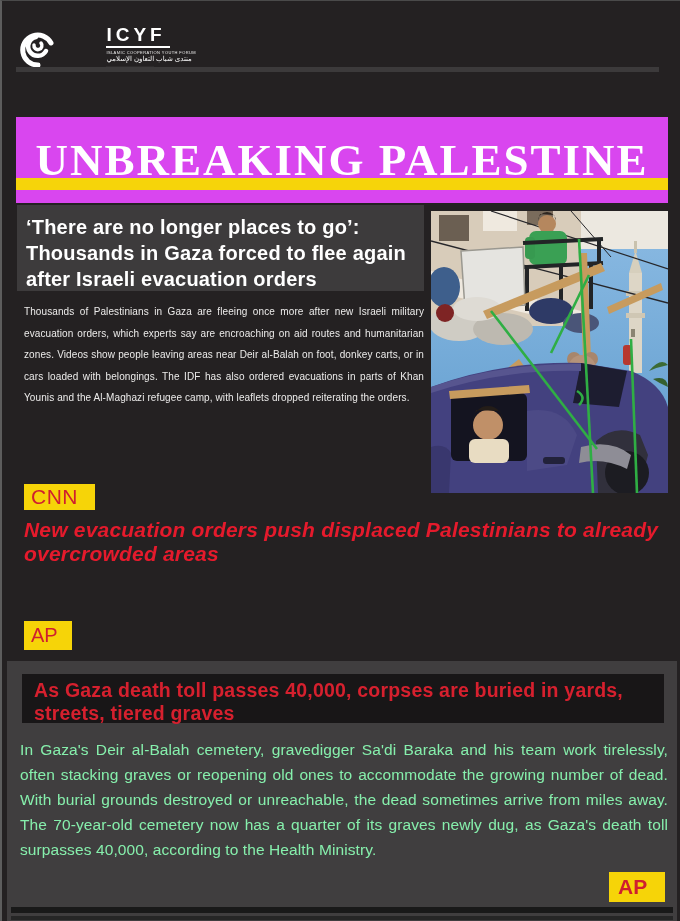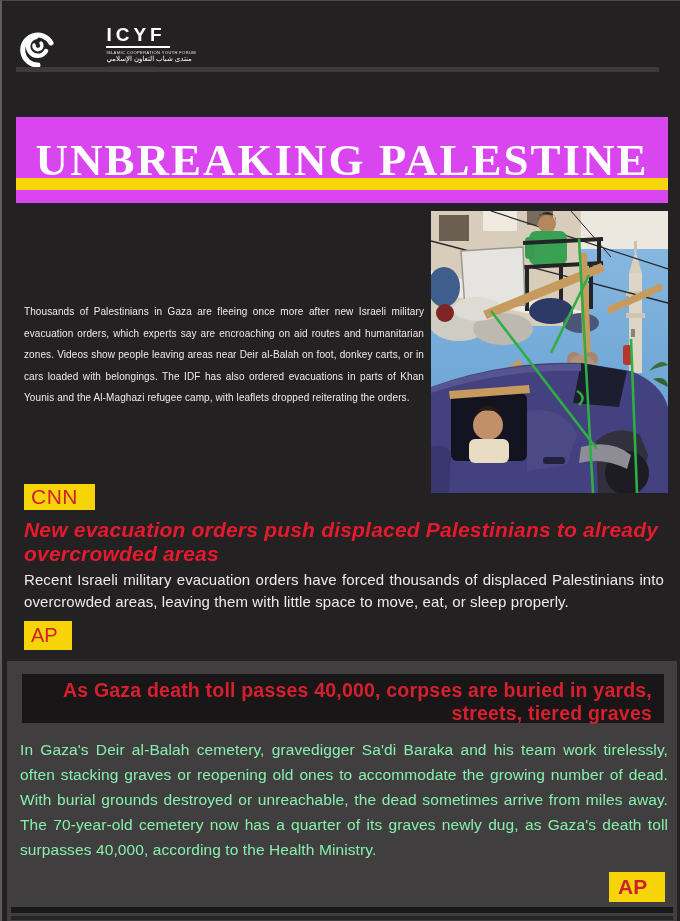--- a/index.html
+++ b/index.html
@@ -37,21 +37,21 @@
   .badge-cnn{left:22px;top:483px;width:71px;height:26px;font-size:21px;padding-left:7px;letter-spacing:.5px;}
   .badge-ap1{left:22px;top:620px;width:48px;height:29px;font-size:20px;padding-left:7px;}
   
   .h2red{position:absolute;left:22px;top:517px;width:640px;color:#e51a2c;font-weight:bold;
     font-size:21px;line-height:24px;letter-spacing:.2px;font-style:italic;}
   .para2{position:absolute;left:22px;top:568px;width:640px;color:#ecebea;
     font-size:15px;line-height:21.5px;text-align:justify;letter-spacing:.1px;}
   
   .section3{position:absolute;left:5px;top:660px;width:670px;height:261px;background:#403e3f;}
   .h3box{position:absolute;left:15px;top:13px;width:642px;height:49px;background:#181617;
-    box-sizing:border-box;padding:5px 12px 0 28px;text-align:right;}
+    box-sizing:border-box;padding:5px 12px 0 12px;}
   .h3box .headline{color:#d6202e;font-weight:bold;font-size:19.5px;line-height:23px;letter-spacing:.2px;}
   .para3{position:absolute;left:13px;top:76px;width:648px;color:#86efac;
     font-size:15.5px;line-height:25px;text-align:justify;letter-spacing:.1px;}
   .bar1{position:absolute;left:4px;top:246px;width:662px;height:6px;background:#191919;}
   .bar2{position:absolute;left:4px;top:255px;width:662px;height:4px;background:#262626;}
   .s3badge{position:absolute;background:#f6d408;color:#cf1f2f;font-weight:bold;
     display:flex;align-items:center;box-sizing:border-box;
     left:602px;top:211px;width:56px;height:30px;font-size:21px;padding-left:9px;}
 </style>
 </head>
@@ -74,20 +74,23 @@
       <div class="logo-sub-dots">ˌˌˌˌˌˌˌˌˌˌˌˌˌˌˌˌˌˌˌˌˌˌˌˌ</div>
     </div>
   </div>
   <div class="top-rule"></div>
 
   <div class="banner">
     <div class="banner-title">UNBREAKING PALESTINE</div>
   </div>
   <div class="yellow-rule"></div>
 
+  <div class="h1box">
+    <div class="headline">‘There are no longer places to go’: Thousands in Gaza forced to flee again after Israeli evacuation orders</div>
+  </div>
 
   <svg class="photo" viewBox="0 0 237 282" preserveAspectRatio="none">
     <defs>
       <linearGradient id="sky" x1="0" y1="0" x2="0" y2="1">
         <stop offset="0" stop-color="#8cbbe3"></stop>
           <stop offset="1" stop-color="#5e9bcd"></stop>
       </linearGradient>
     </defs>
     <rect x="0" y="0" width="237" height="282" fill="url(#sky)"></rect>
 
@@ -183,21 +186,20 @@
       <path d="M200 128 L206 282"></path>
       <path d="M60 100 L166 238"></path>
       <path d="M146 180 q10 6 2 14"></path>
     </g>
   </svg>
 
   <div class="para1">Thousands of Palestinians in Gaza are fleeing once more after new Israeli military evacuation orders, which experts say are encroaching on aid routes and humanitarian zones. Videos show people leaving areas near Deir al-Balah on foot, donkey carts, or in cars loaded with belongings. The IDF has also ordered evacuations in parts of Khan Younis and the Al-Maghazi refugee camp, with leaflets dropped reiterating the orders.</div>
   <div class="badge badge-cnn">CNN</div>
 
   <div class="h2red">New evacuation orders push displaced Palestinians to already overcrowded areas</div>
-  <div class="para2">Recent Israeli military evacuation orders have forced thousands of displaced Palestinians into overcrowded areas, leaving them with little space to move, eat, or sleep properly.</div>
   <div class="badge badge-ap1">AP</div>
 
   <div class="section3">
     <div class="h3box">
       <div class="headline">As Gaza death toll passes 40,000, corpses are buried in yards, streets, tiered graves</div>
     </div>
     <div class="para3">In Gaza's Deir al-Balah cemetery, gravedigger Sa'di Baraka and his team work tirelessly, often stacking graves or reopening old ones to accommodate the growing number of dead. With burial grounds destroyed or unreachable, the dead sometimes arrive from miles away. The 70-year-old cemetery now has a quarter of its graves newly dug, as Gaza's death toll surpasses 40,000, according to the Health Ministry.</div>
     <div class="s3badge">AP</div>
     <div class="bar1"></div>
     <div class="bar2"></div>

